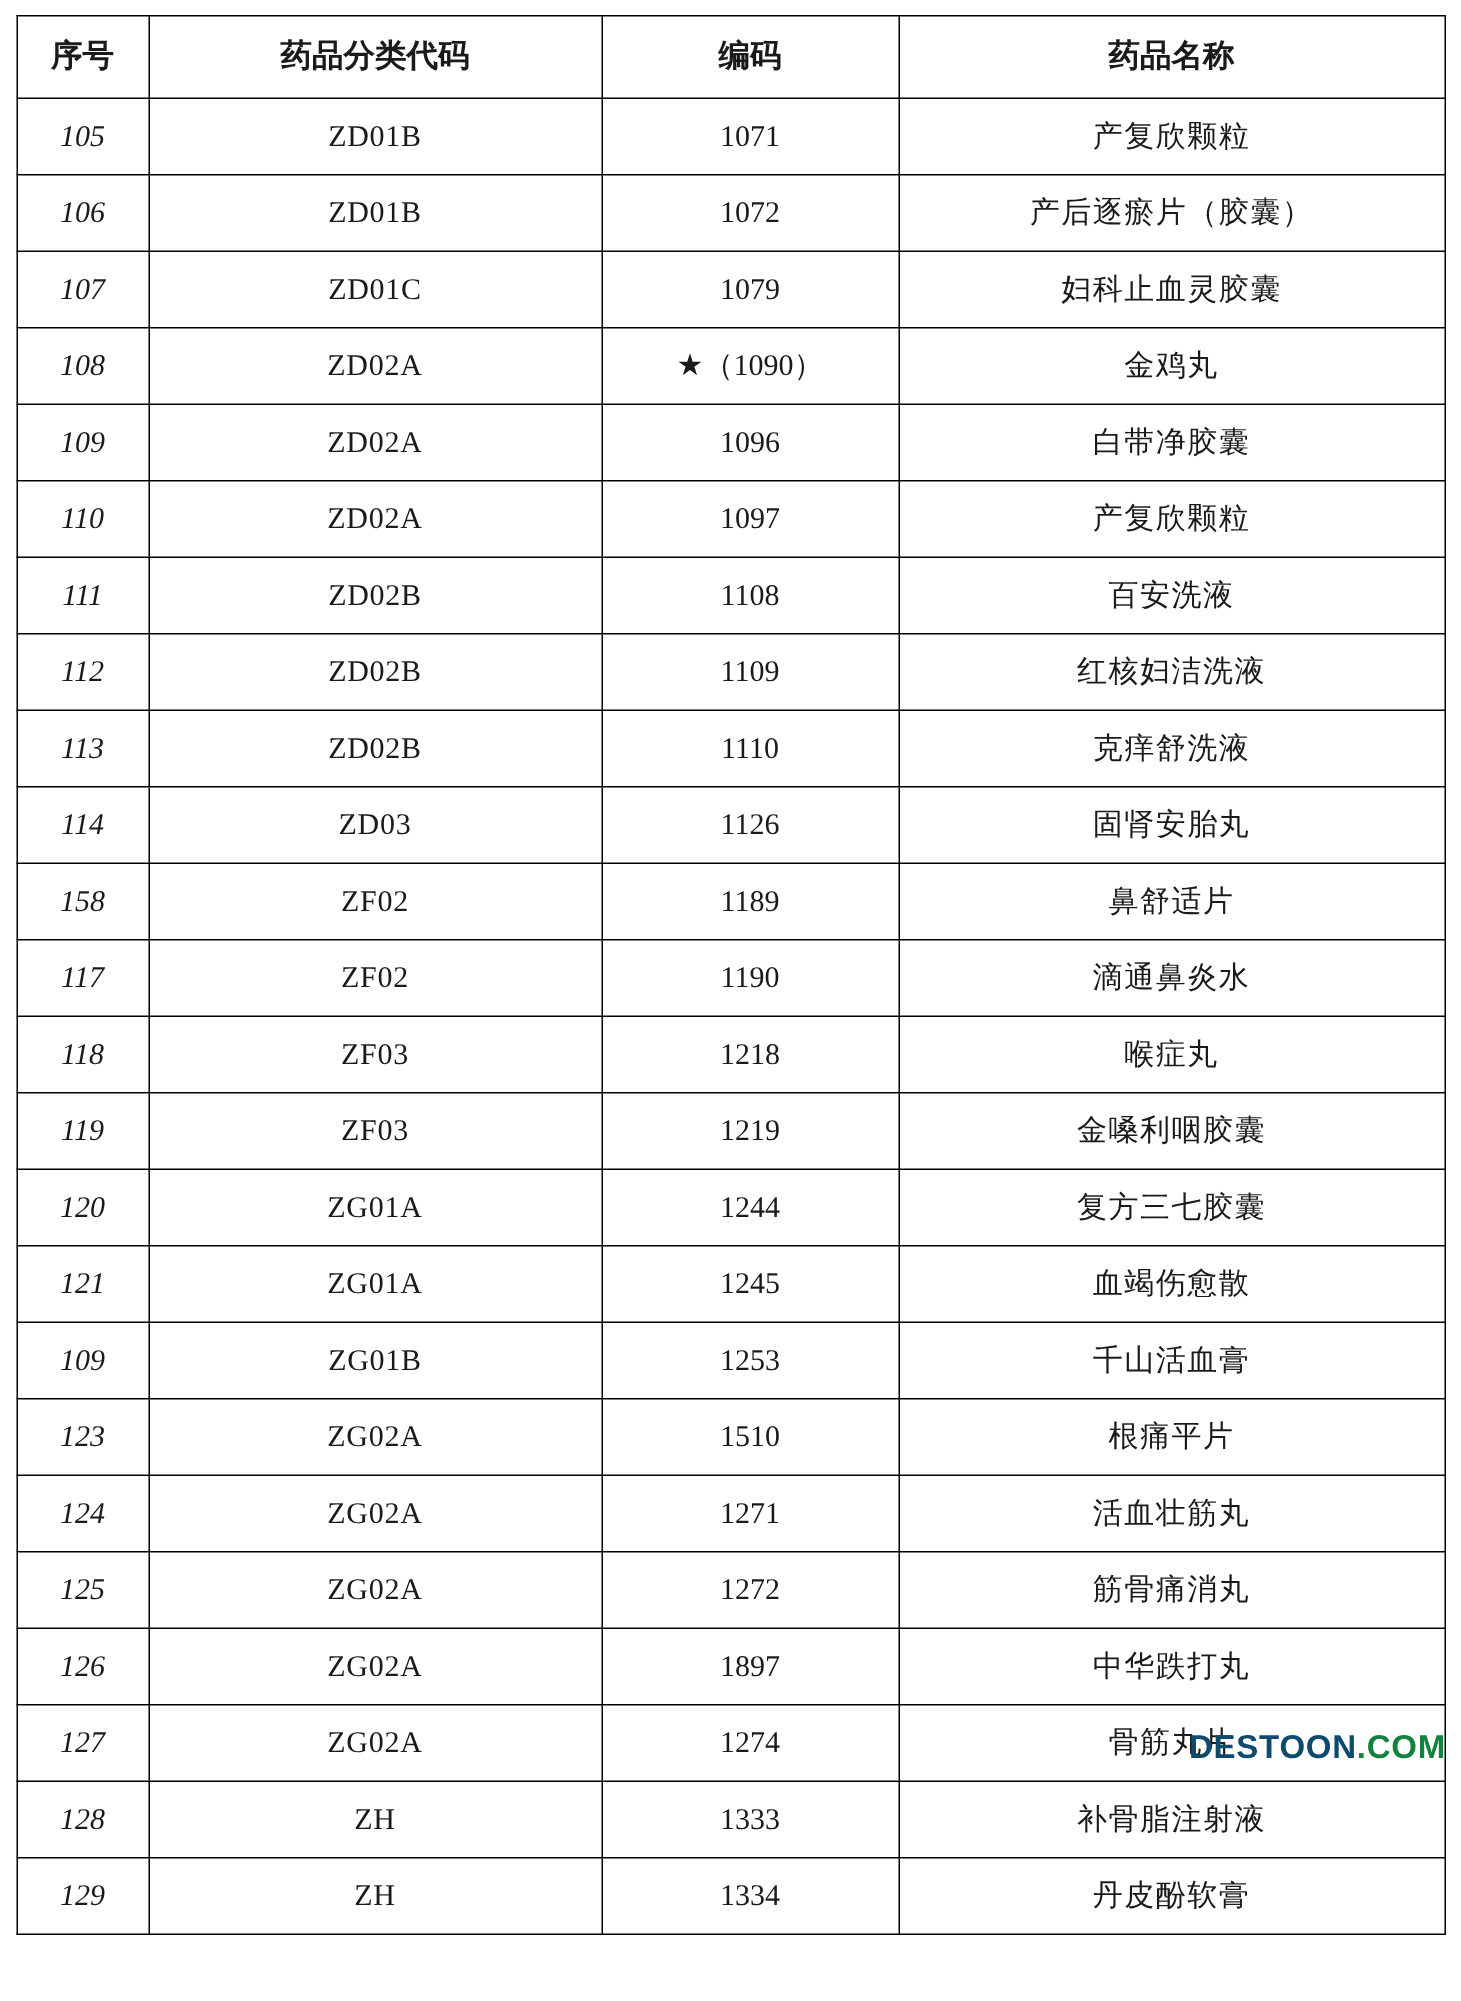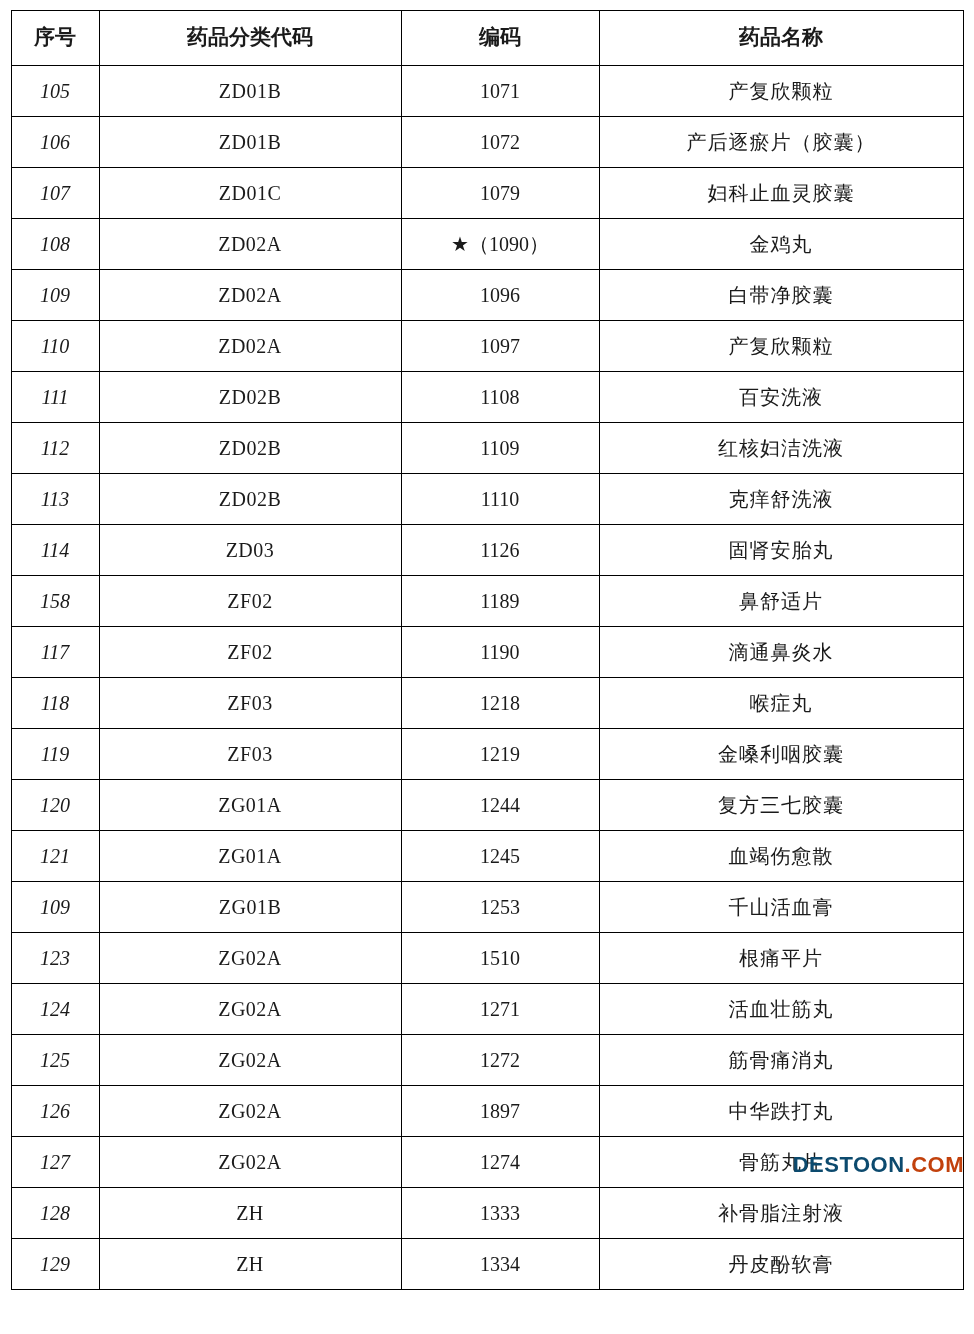--- a/index.html
+++ b/index.html
@@ -56,21 +56,21 @@
   .watermark {
     position: absolute;
     right: 10px;
     bottom: 4px;
     font-family: "Liberation Sans", sans-serif;
     font-weight: bold;
     font-size: 22px;
     letter-spacing: 0.5px;
   }
   .watermark .wm-red { color: #0c4a6e; }
-  .watermark .wm-dark { color: #c2410c; }
+  .watermark .wm-dark { color: #15803d; }
 </style>
 </head>
 <body>
 
 <div class="page">
   <table class="drug-table">
     <colgroup>
       <col class="c-seq">
       <col class="c-class">
       <col class="c-code">

